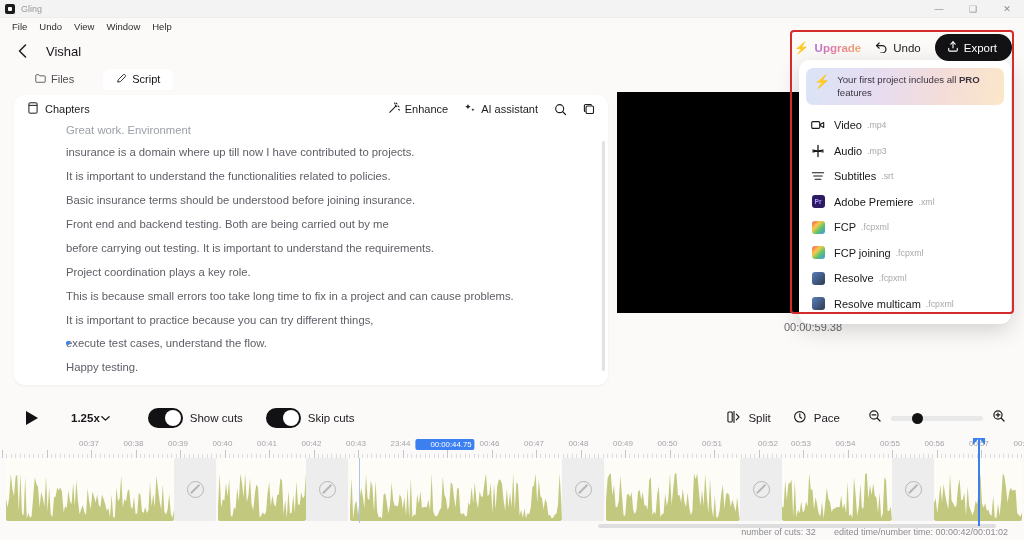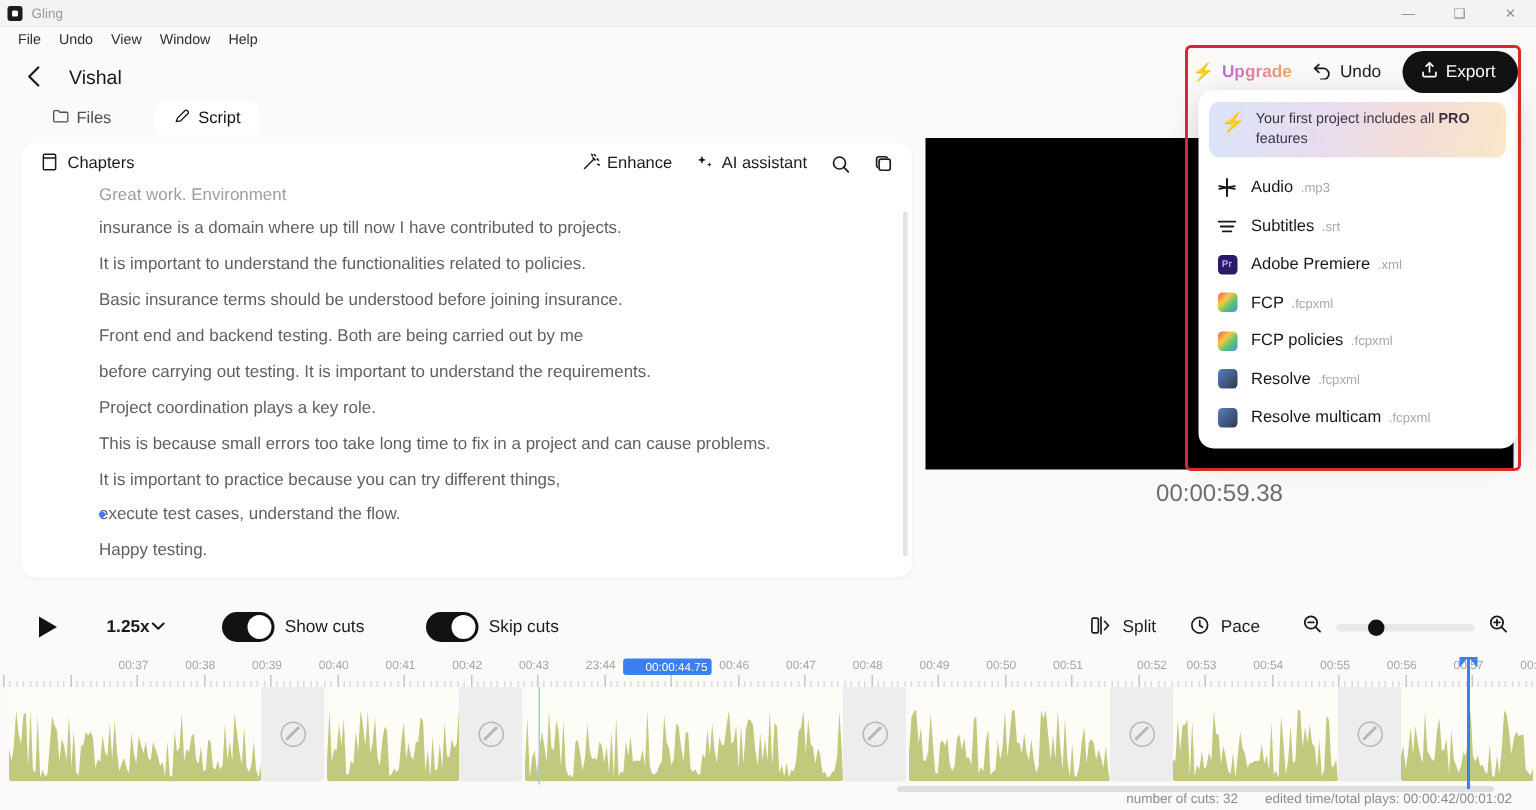--- a/index.html
+++ b/index.html
@@ -106,37 +106,37 @@
                  white-space: nowrap; }
   .script-line.clipped { color: #9aa0a8; margin-bottom: 11px; }
   .blue-dot { position: absolute; left: 52px; top: 218px; width: 4px; height: 4px;
               border-radius: 50%; background: #3b7ff0; }
   .panel-scroll { position: absolute; right: 3px; top: 46px; width: 3px; height: 230px;
                   background: #e2e2e2; border-radius: 2px; }
 
   
   .preview-wrap { position: absolute; left: 617px; top: 92px; width: 392px; }
   .video { width: 392px; height: 221px; background: #000; }
-  .video-time { text-align: center; font-size: 16px; color: #6b6b70; margin-top: 8px; }
+  .video-time { text-align: center; font-size: 11px; color: #6b6b70; margin-top: 8px; }
 
   
   .playbar { position: absolute; left: 0; top: 400px; width: 1024px; height: 36px;
              display: flex; align-items: center; padding: 0 18px 0 26px; }
   .play-tri { width: 0; height: 0; border-left: 12px solid #121215;
               border-top: 7.5px solid transparent; border-bottom: 7.5px solid transparent; }
   .speed { display: flex; align-items: center; gap: 1px; font-size: 11.5px; color: #18181b;
            margin-left: 33px; font-weight: bold; }
   .toggle { width: 35px; height: 20px; border-radius: 12px; background: #121215;
             position: relative; }
   .toggle:after { content:""; position: absolute; right: 2px; top: 2px; width: 16px;
                   height: 16px; border-radius: 50%; background: #fff; }
   .tgroup { display: flex; align-items: center; gap: 7px; }
   .tgroup span { font-size: 11.5px; color: #1b1b1f; }
   .tg1 { margin-left: 38px; }
-  .tg2 { margin-left: 41px; }
+  .tg2 { margin-left: 23px; }
   .right-tools { margin-left: auto; display: flex; align-items: center; gap: 22px; }
   .rtool { display: flex; align-items: center; gap: 7px; font-size: 11.5px; color: #1b1b1f; }
   .zoomctl { display: flex; align-items: center; gap: 9px; margin-left: 6px; }
   .zslider { width: 92px; height: 5px; border-radius: 3px; background: #e8e8e8;
              position: relative; }
   .zhandle { position: absolute; left: 23%; top: -3px; width: 11px; height: 11px;
              border-radius: 50%; background: #121215; }
 
   
   .timeline { position: absolute; left: 0; top: 438px; width: 1024px; height: 102px;
@@ -314,20 +314,30 @@
       <span>Export</span>
     </div>
   </div>
 
   <div class="export-menu">
     <div class="pro-banner">
       <span class="bolt2">⚡</span>
       <span class="pro-text"><span>Your first project includes all </span><b>PRO</b><span> features</span></span>
     </div>
 
+    <div class="menu-row">
+      <span class="menu-icon">
+        <svg width="14" height="12" viewBox="0 0 15 12">
+            <rect x="0.8" y="2.4" width="8.6" height="7.2" rx="1.3" stroke="#18181b" stroke-width="1.2" fill="none"></rect>
+            <path d="M9.8 5.4l3.8-2v5.2l-3.8-2z" stroke="#18181b" stroke-width="1.2" fill="none" stroke-linejoin="round"></path>
+          </svg>
+      </span>
+      <span>Video</span>
+      <span class="ext">.mp4</span>
+    </div>
 
     <div class="menu-row">
       <span class="menu-icon">
         <svg width="14" height="14" viewBox="0 0 15 15">
             <path d="M7.5 1.5v12M2 6.5l11 2M13 6.5l-11 2" stroke="#18181b" stroke-width="1.4" stroke-linecap="round"></path>
           </svg>
       </span>
       <span>Audio</span>
       <span class="ext">.mp3</span>
     </div>
@@ -355,21 +365,21 @@
           <span class="sq sq-fcp"></span>
         </span>
       <span>FCP</span>
       <span class="ext">.fcpxml</span>
     </div>
 
     <div class="menu-row">
       <span class="menu-icon">
           <span class="sq sq-fcp"></span>
         </span>
-      <span>FCP policies</span>
+      <span>FCP joining</span>
       <span class="ext">.fcpxml</span>
     </div>
 
     <div class="menu-row">
       <span class="menu-icon">
           <span class="sq sq-res"></span>
         </span>
       <span>Resolve</span>
       <span class="ext">.fcpxml</span>
     </div>
@@ -749,16 +759,16 @@
           </svg>
         </div>
       </div>
     <div class="cursor-line"></div>
     <div class="playhead"></div>
     <div class="tl-scrollbar"></div>
   </div>
 
   <div class="statusbar">
     <span>number of cuts: 32</span>
-    <span>edited time/total plays: 00:00:42/00:01:02</span>
+    <span>edited time/number time: 00:00:42/00:01:02</span>
   </div>
 
 </div>
 
 </body></html>

